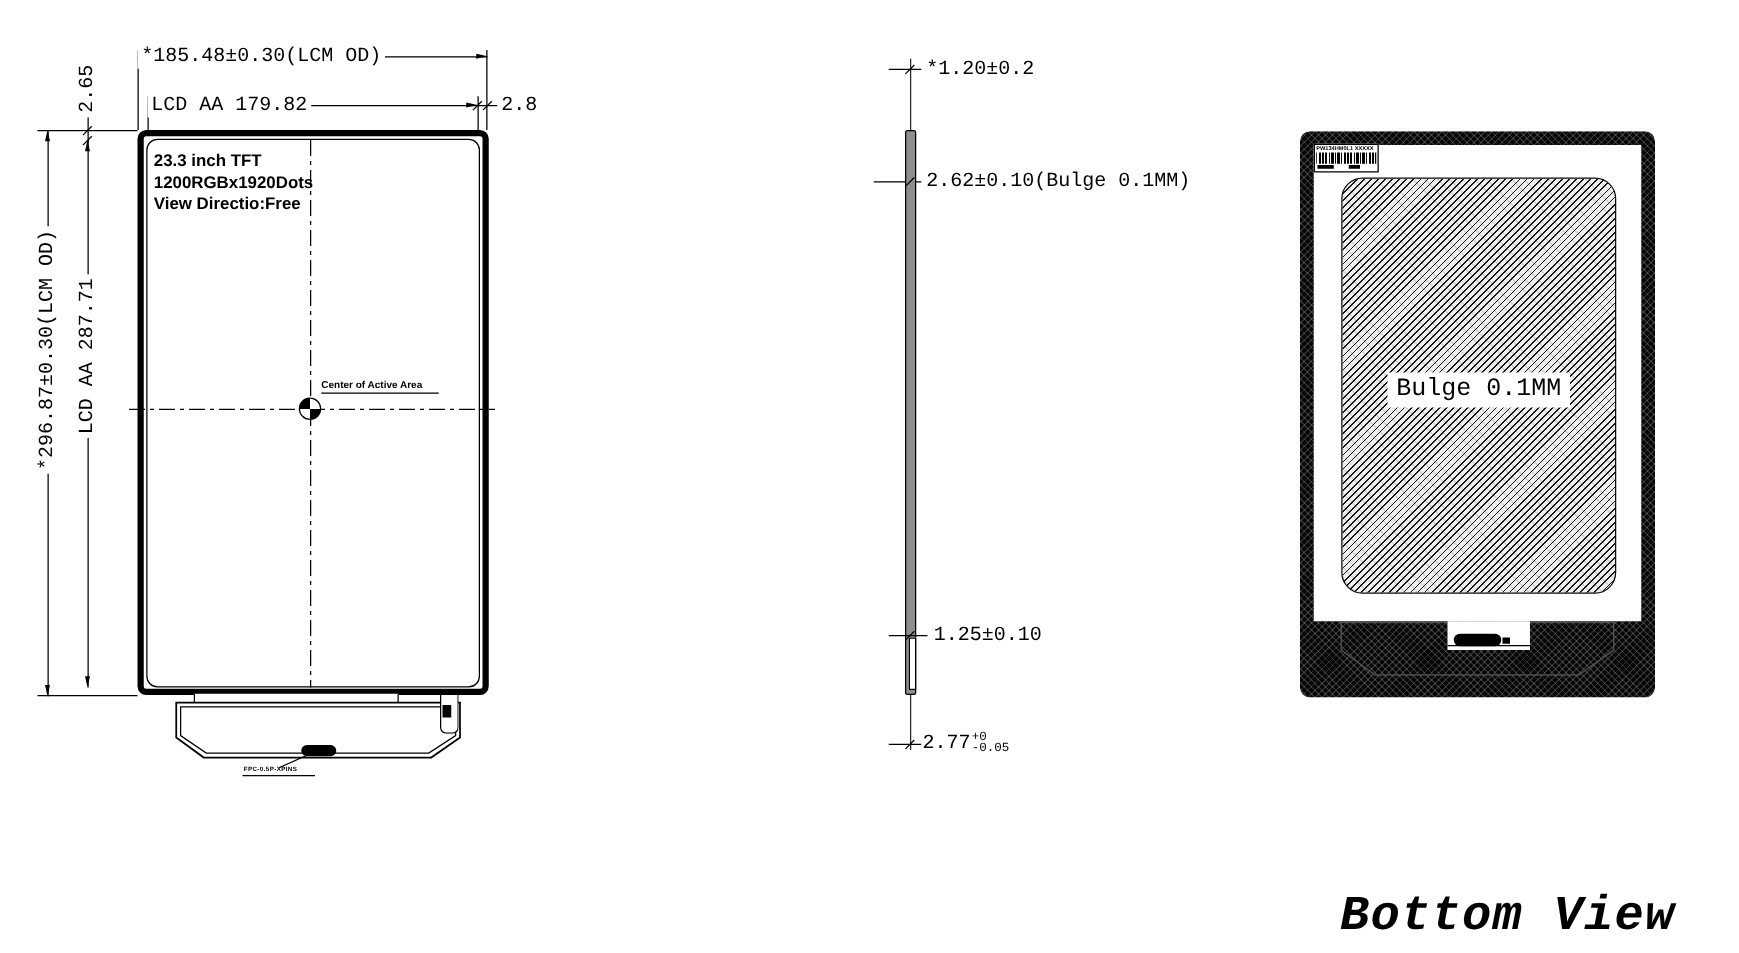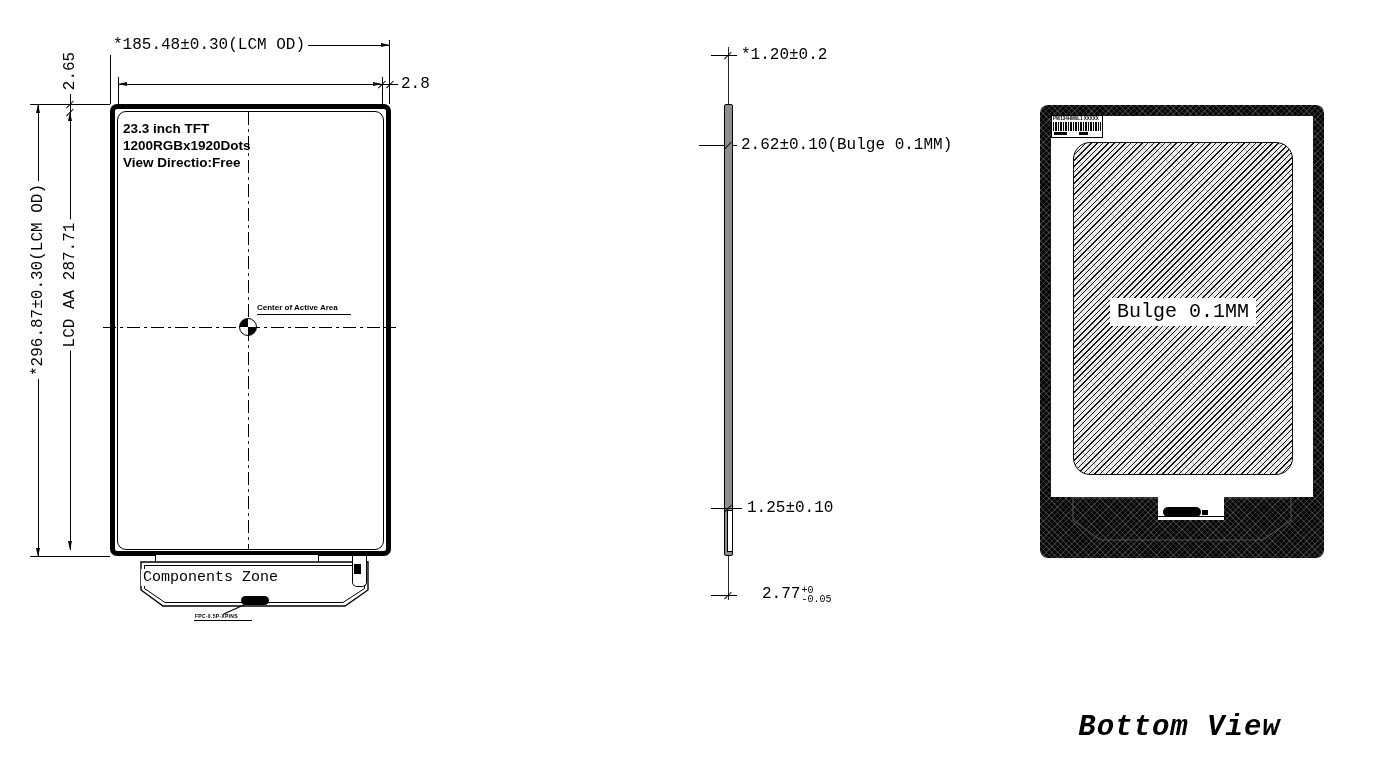--- a/index.html
+++ b/index.html
@@ -53,20 +53,23 @@
   <div class="line" style="left:110px;top:45px;width:280px;height:1px;"></div>
   <div class="arrow-l" style="left:110px;top:42.7px;"></div>
   <div class="arrow-r" style="left:381px;top:42.7px;"></div>
   <div class="dim-wrap" style="left:110px;top:36px;width:280px;">
     <span class="dim-text">*185.48±0.30(LCM OD)</span>
   </div>
 
   <div class="line" style="left:118px;top:84px;width:264px;height:1px;"></div>
   <div class="arrow-l" style="left:118px;top:81.7px;"></div>
   <div class="arrow-r" style="left:373px;top:81.7px;"></div>
+  <div class="dim-wrap" style="left:118px;top:75px;width:264px;">
+    <span class="dim-text">LCD AA  179.82</span>
+  </div>
 
   <div class="line" style="left:382px;top:84px;width:16px;height:1px;"></div>
   <div class="tick45" style="left:377px;top:84px;"></div>
   <div class="tick45" style="left:385px;top:84px;"></div>
   <span class="dim-text" style="position:absolute;left:398px;top:75px;">2.8</span>
 
   <div class="line" style="left:38px;top:104px;width:1px;height:453px;"></div>
   <div class="arrow-u" style="left:35.7px;top:104px;"></div>
   <div class="arrow-d" style="left:35.7px;top:548px;"></div>
   <span class="rot" style="left:38px;top:280px;">*296.87±0.30(LCM OD)</span>
@@ -97,23 +100,20 @@
               background:conic-gradient(#fff 0 90deg,#000 90deg 180deg,#fff 180deg 270deg,#000 270deg 360deg);"></div>
   <div class="abs" style="left:257px;top:303px;font:bold 8px/10px 'Liberation Sans',sans-serif;">Center of Active Area</div>
   <div class="line" style="left:257px;top:314px;width:94px;height:1.4px;"></div>
 
   <div class="abs" style="left:155px;top:555px;width:164px;height:8px;border:1px solid #000;border-top:none;background:#fff;box-sizing:border-box;"></div>
 
   <svg class="abs" style="left:130px;top:555px;" width="250" height="75" viewBox="0 0 250 75">
     <polygon points="11,7 238,7 238,35 215,51 33,51 11,35" fill="#fff" stroke="#000" stroke-width="1.4"></polygon>
     <polygon points="14.5,10.5 234.5,10.5 234.5,33.5 213,47.5 35,47.5 14.5,33.5" fill="none" stroke="#000" stroke-width="1"></polygon>
   </svg>
-  <div class="dim-wrap" style="left:141px;top:568px;width:227px;">
-    <span style="font:15px/18px 'Liberation Mono',monospace;background:#fff;padding:0 2px;">Components Zone</span>
-  </div>
 
   <div class="abs" style="left:241px;top:596px;width:28px;height:9px;background:#000;border-radius:5px;"></div>
   <div class="line" style="left:222px;top:608px;width:28px;height:1.2px;transform:rotate(-24deg);"></div>
   <div class="abs" style="left:195px;top:613px;font:bold 5px/6px 'Liberation Sans',sans-serif;letter-spacing:.3px;">FPC-0.5P-XPINS</div>
   <div class="line" style="left:194px;top:620px;width:58px;height:1.2px;"></div>
 
   <div class="abs" style="left:352px;top:556px;width:15px;height:31px;border:1.3px solid #000;border-top:none;border-radius:0 0 5px 5px;background:#fff;box-sizing:border-box;"></div>
   <div class="abs" style="left:354px;top:564px;width:7px;height:10px;background:#000;"></div>
 
   <div class="line thin" style="left:728px;top:47px;width:1px;height:57px;"></div>
@@ -130,21 +130,21 @@
   <div class="line" style="left:711px;top:508px;width:31px;height:1px;"></div>
   <div class="tick45" style="left:723px;top:508px;"></div>
   <span class="dim-text" style="position:absolute;left:744px;top:499px;background:transparent;">1.25±0.10</span>
 
   <div class="abs" style="left:726.5px;top:510px;width:6px;height:42px;background:#fff;border:1px solid #000;box-sizing:border-box;"></div>
 
   <div class="line thin" style="left:728px;top:556px;width:1px;height:44px;"></div>
   <div class="line" style="left:711px;top:595px;width:26px;height:1px;"></div>
   <div class="tick45" style="left:723px;top:595px;"></div>
   <div class="abs" style="left:738px;top:585px;display:flex;align-items:center;">
-    <span style="font:16px/19px 'Liberation Mono',monospace;margin-left:24px;">2.77</span>
+    <span style="font:16px/19px 'Liberation Mono',monospace;">2.77</span>
     <span class="tolstack">
       <span>+0</span>
       <span>-0.05</span>
     </span>
   </div>
 
   <div class="abs xhatch-dark" style="left:1040px;top:105px;width:284px;height:453px;border-radius:8px;"></div>
   <div class="abs" style="left:1051px;top:116px;width:262px;height:381px;background:#fff;"></div>
 
   <div class="abs" style="left:1051px;top:115px;width:52px;height:23px;background:#fff;border:1.5px solid #000;box-sizing:border-box;">
@@ -162,15 +162,15 @@
 
   <svg class="abs" style="left:1040px;top:490px;" width="284" height="66" viewBox="0 0 284 66">
     <polygon points="33,8 251,8 251,30 223,50 60,50 33,30" fill="none" stroke="#4f4f4f" stroke-width="1.2"></polygon>
   </svg>
 
   <div class="abs" style="left:1158px;top:497px;width:66px;height:23px;background:#fff;"></div>
   <div class="line" style="left:1158px;top:516px;width:66px;height:1px;"></div>
   <div class="abs" style="left:1163px;top:507px;width:38px;height:10px;background:#000;border-radius:5px;"></div>
   <div class="abs" style="left:1202px;top:510px;width:6px;height:5px;background:#000;"></div>
 
-  <div class="view-title" style="left:1072px;top:711px;width:215px;font-size:29px;letter-spacing:1px;">Bottom View</div>
+  <div class="view-title" style="left:1072px;top:711px;width:215px;font-size:39px;letter-spacing:1px;">Bottom View</div>
 
 </div>
 
 </body></html>

